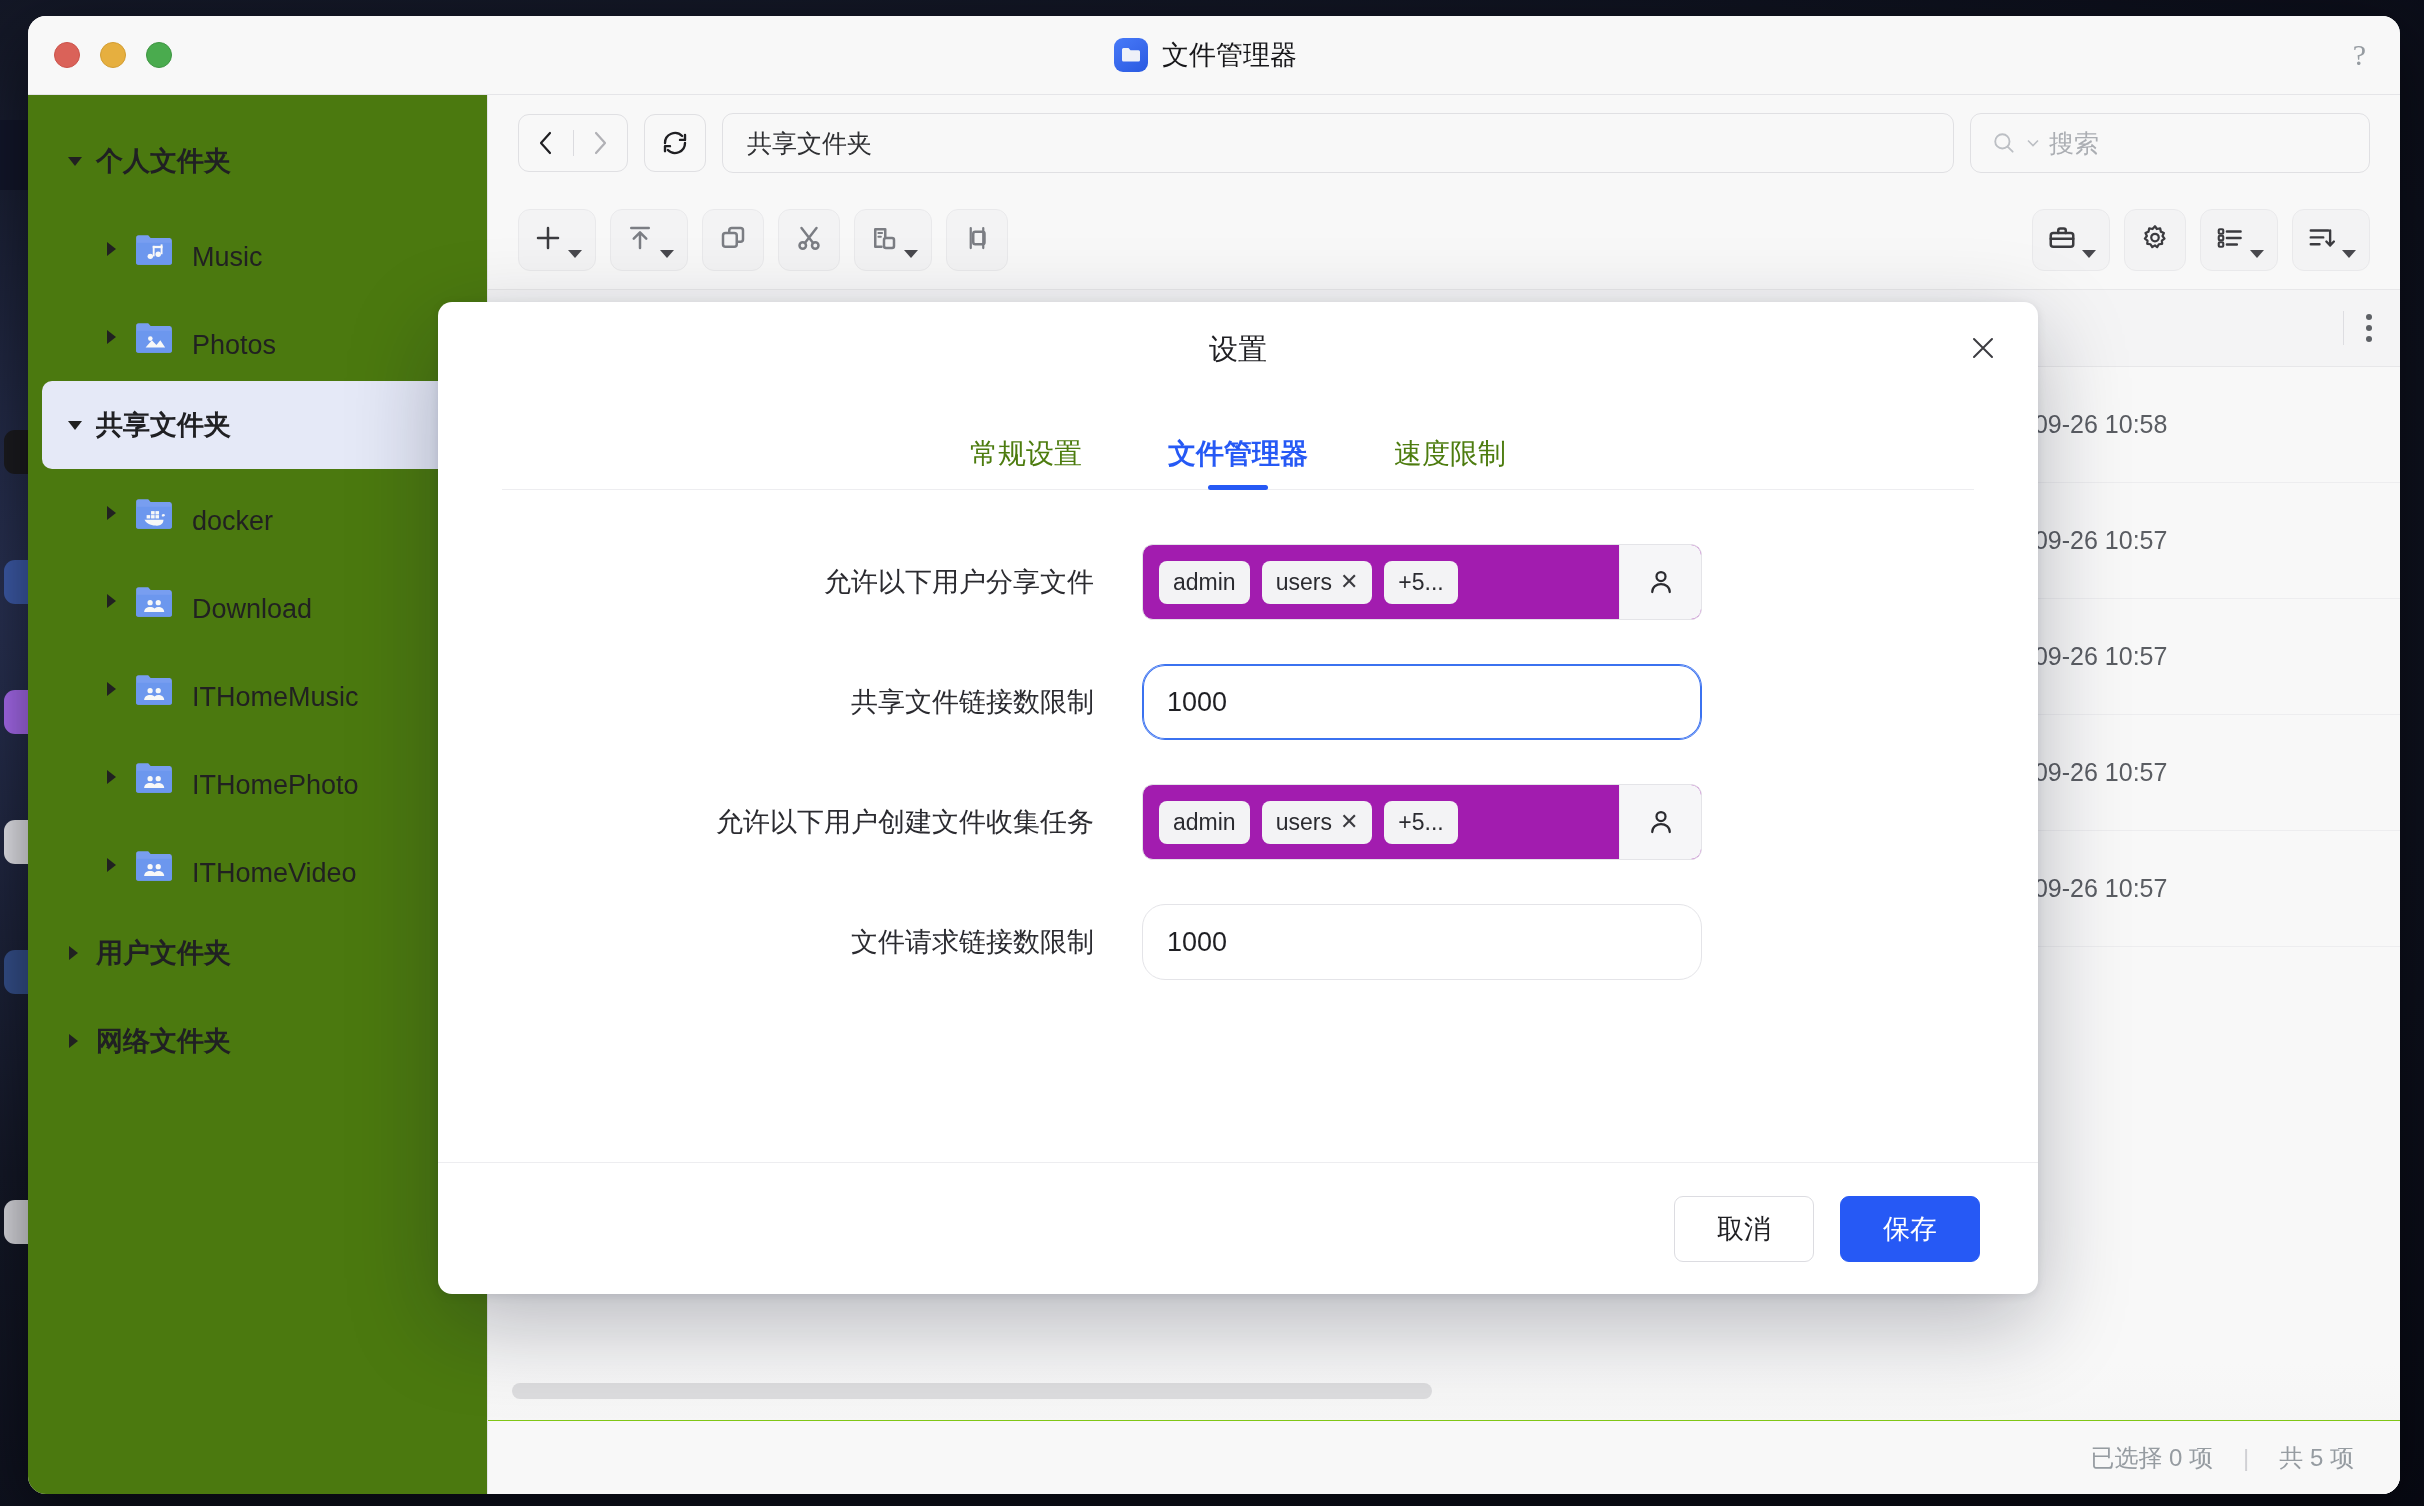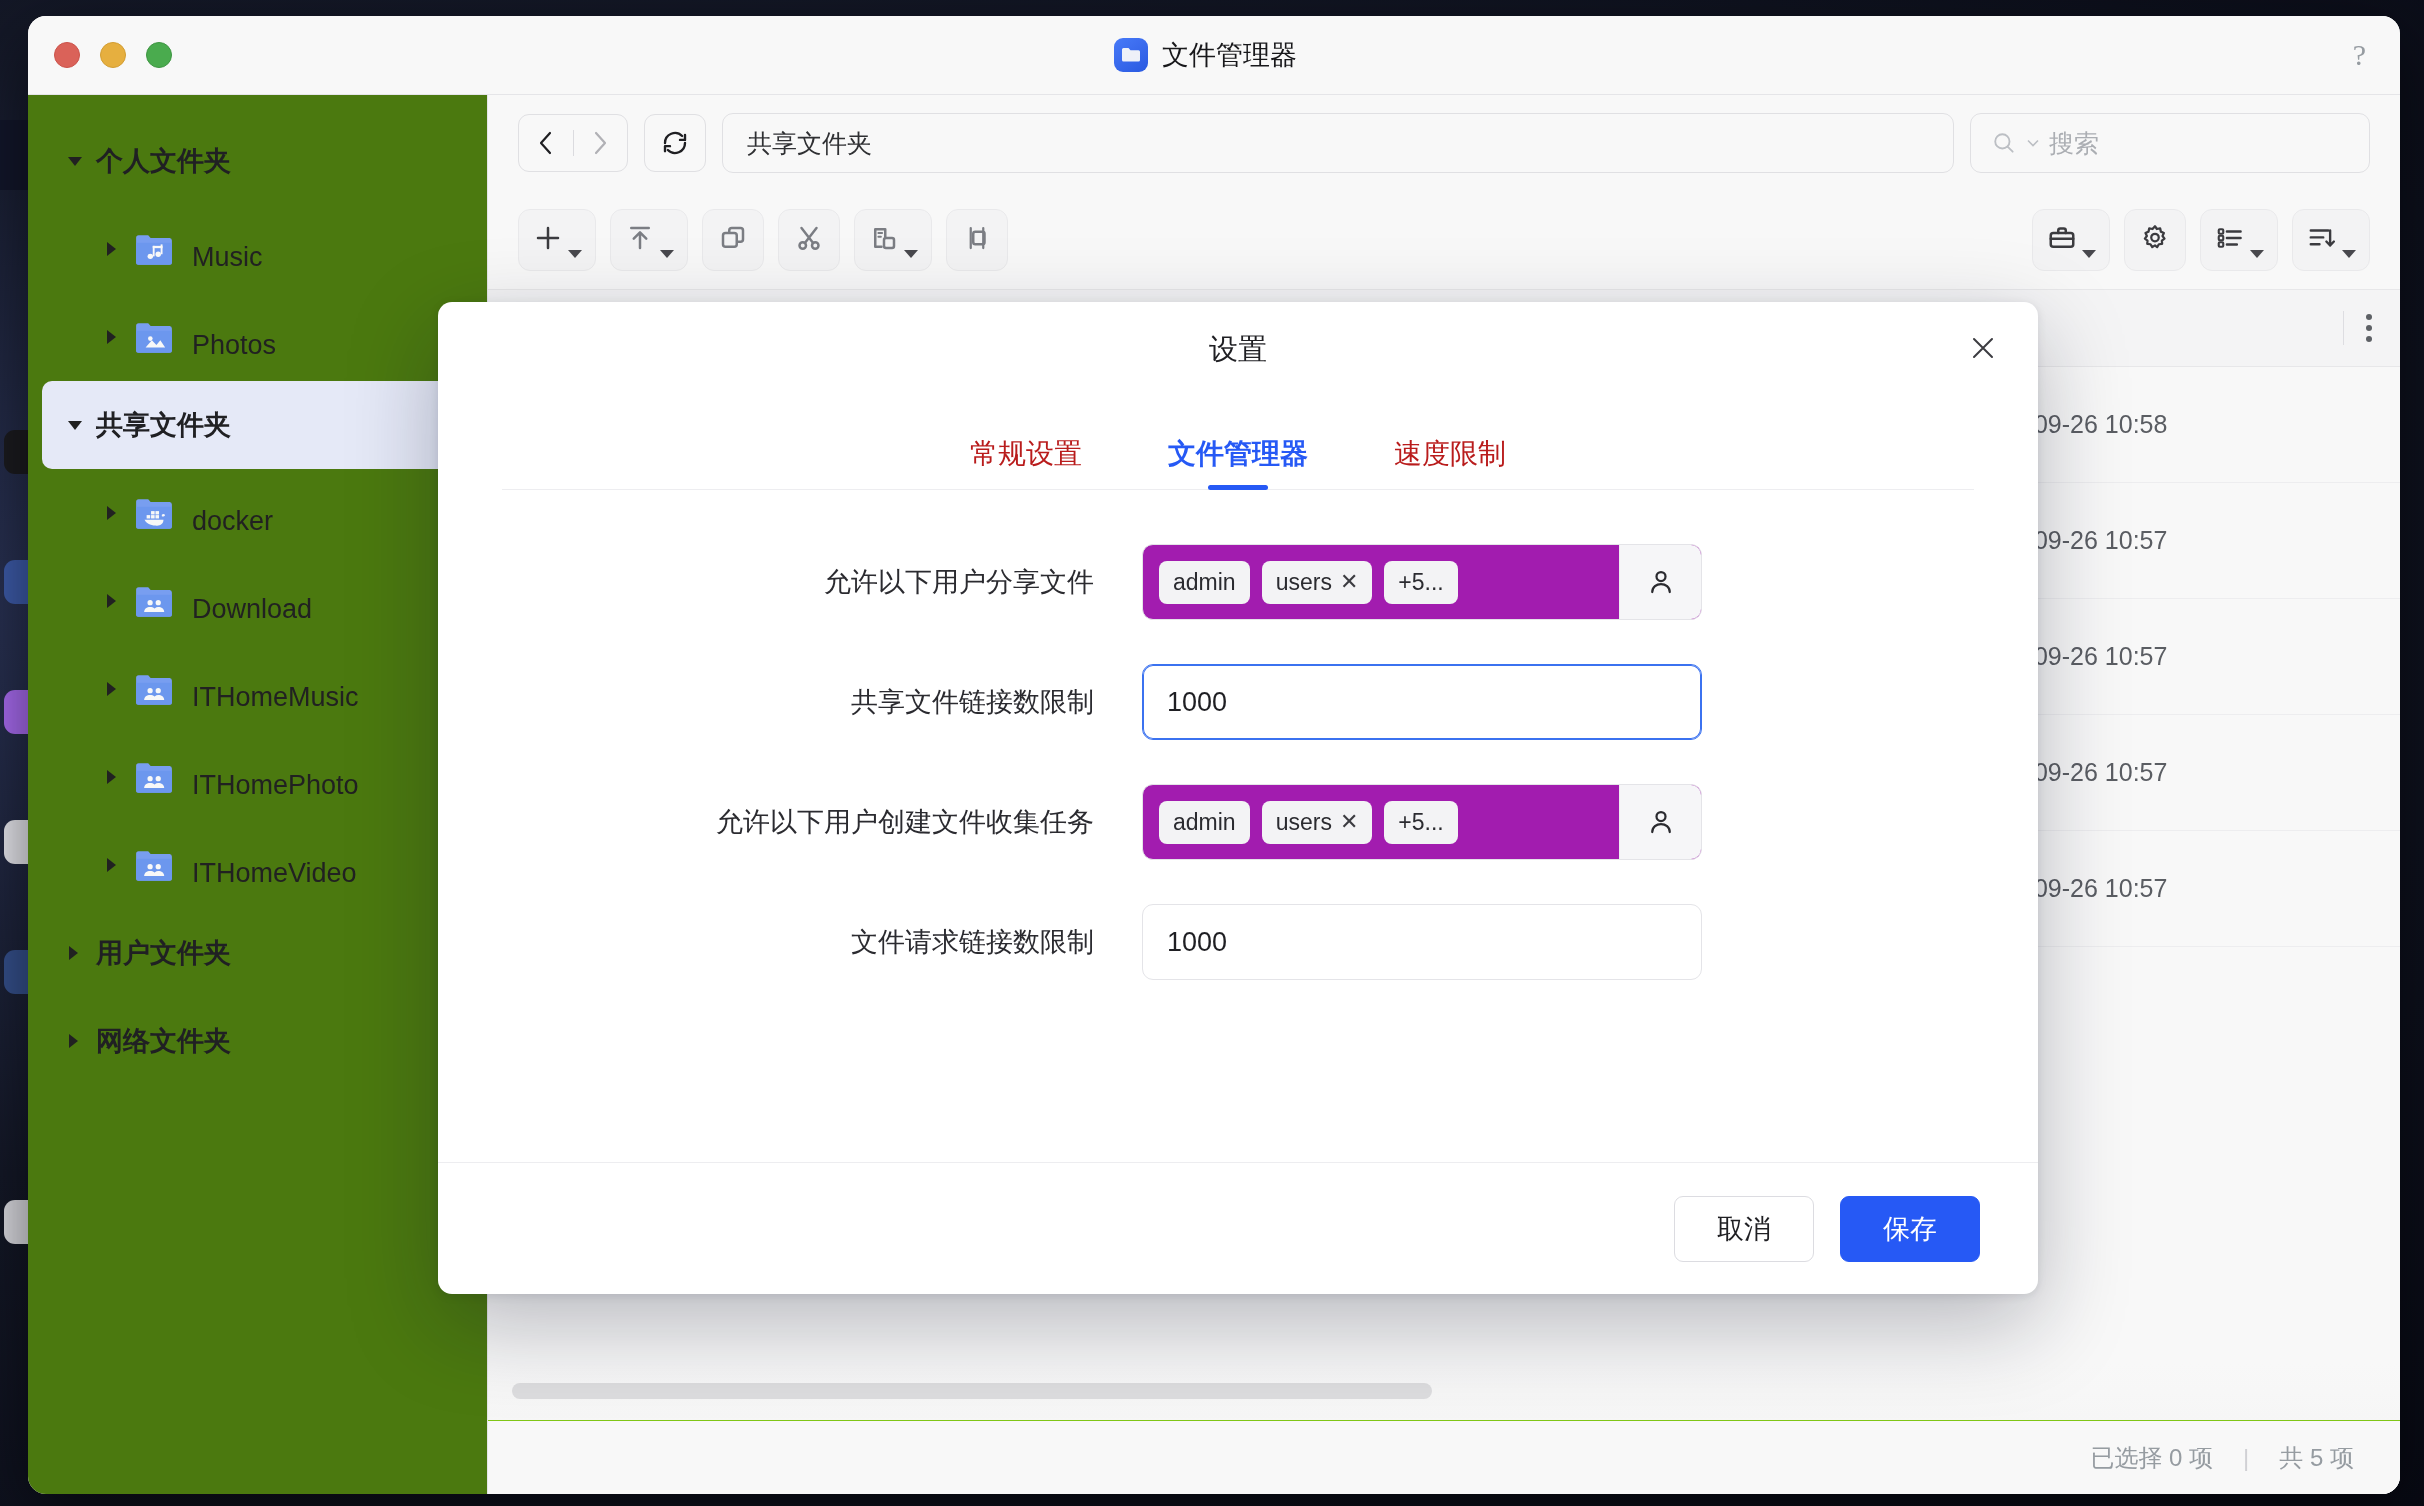--- a/index.html
+++ b/index.html
@@ -194,21 +194,21 @@
   #modal-title { font-size: 29px; color: #1f1f23; }
   #modal-close { position: absolute; right: 42px; top: 50%; transform: translateY(-50%); }
 
   #tabs {
     height: 92px; flex: 0 0 92px;
     display: flex; align-items: flex-end; justify-content: center; gap: 86px;
     border-bottom: 1px solid #ededf0;
     margin: 0 64px;
   }
   .tab {
-    font-size: 28px; color: #b91c1c; padding-bottom: 16px;
+    font-size: 28px; color: #4d7c0f; padding-bottom: 16px;
     position: relative;
   }
   .tab.active { color: #2659f5; font-weight: 700; }
   .tab.active::after {
     content:""; position: absolute; left: 50%; transform: translateX(-50%);
     bottom: -1px; width: 60px; height: 5px; border-radius: 3px; background: #2659f5;
   }
 
   #form { flex: 1; padding: 54px 64px 0 64px; }
   .frm-row { display: flex; align-items: center; margin-bottom: 44px; }
@@ -227,21 +227,21 @@
     background: #f3f3f5; border-radius: 8px; padding: 8px 14px;
     font-size: 23px; color: #2b2b30; display: flex; align-items: center; gap: 8px;
   }
   .tag .x { font-size: 22px; color: #3c3c41; }
   .tag-btn {
     width: 82px; flex: 0 0 82px; background: #f6f6f8; border-left: 1px solid #ededf0;
     display: flex; align-items: center; justify-content: center;
   }
 
   .txtinput {
-    height: 76px; border: 1px solid #e4e4e8; border-radius: 11px;
+    height: 76px; border: 1px solid #e4e4e8; border-radius: 23px;
     display: flex; align-items: center; padding: 0 24px;
     font-size: 27px; color: #1f1f23; background: #fff;
   }
   .txtinput.focused { border-color: #3b72f0; box-shadow: 0 0 0 1px #3b72f0 inset; }
 
   #modal-foot {
     height: 132px; flex: 0 0 132px; border-top: 1px solid #ededf0;
     display: flex; align-items: center; justify-content: flex-end; gap: 26px;
     padding-right: 58px;
   }

